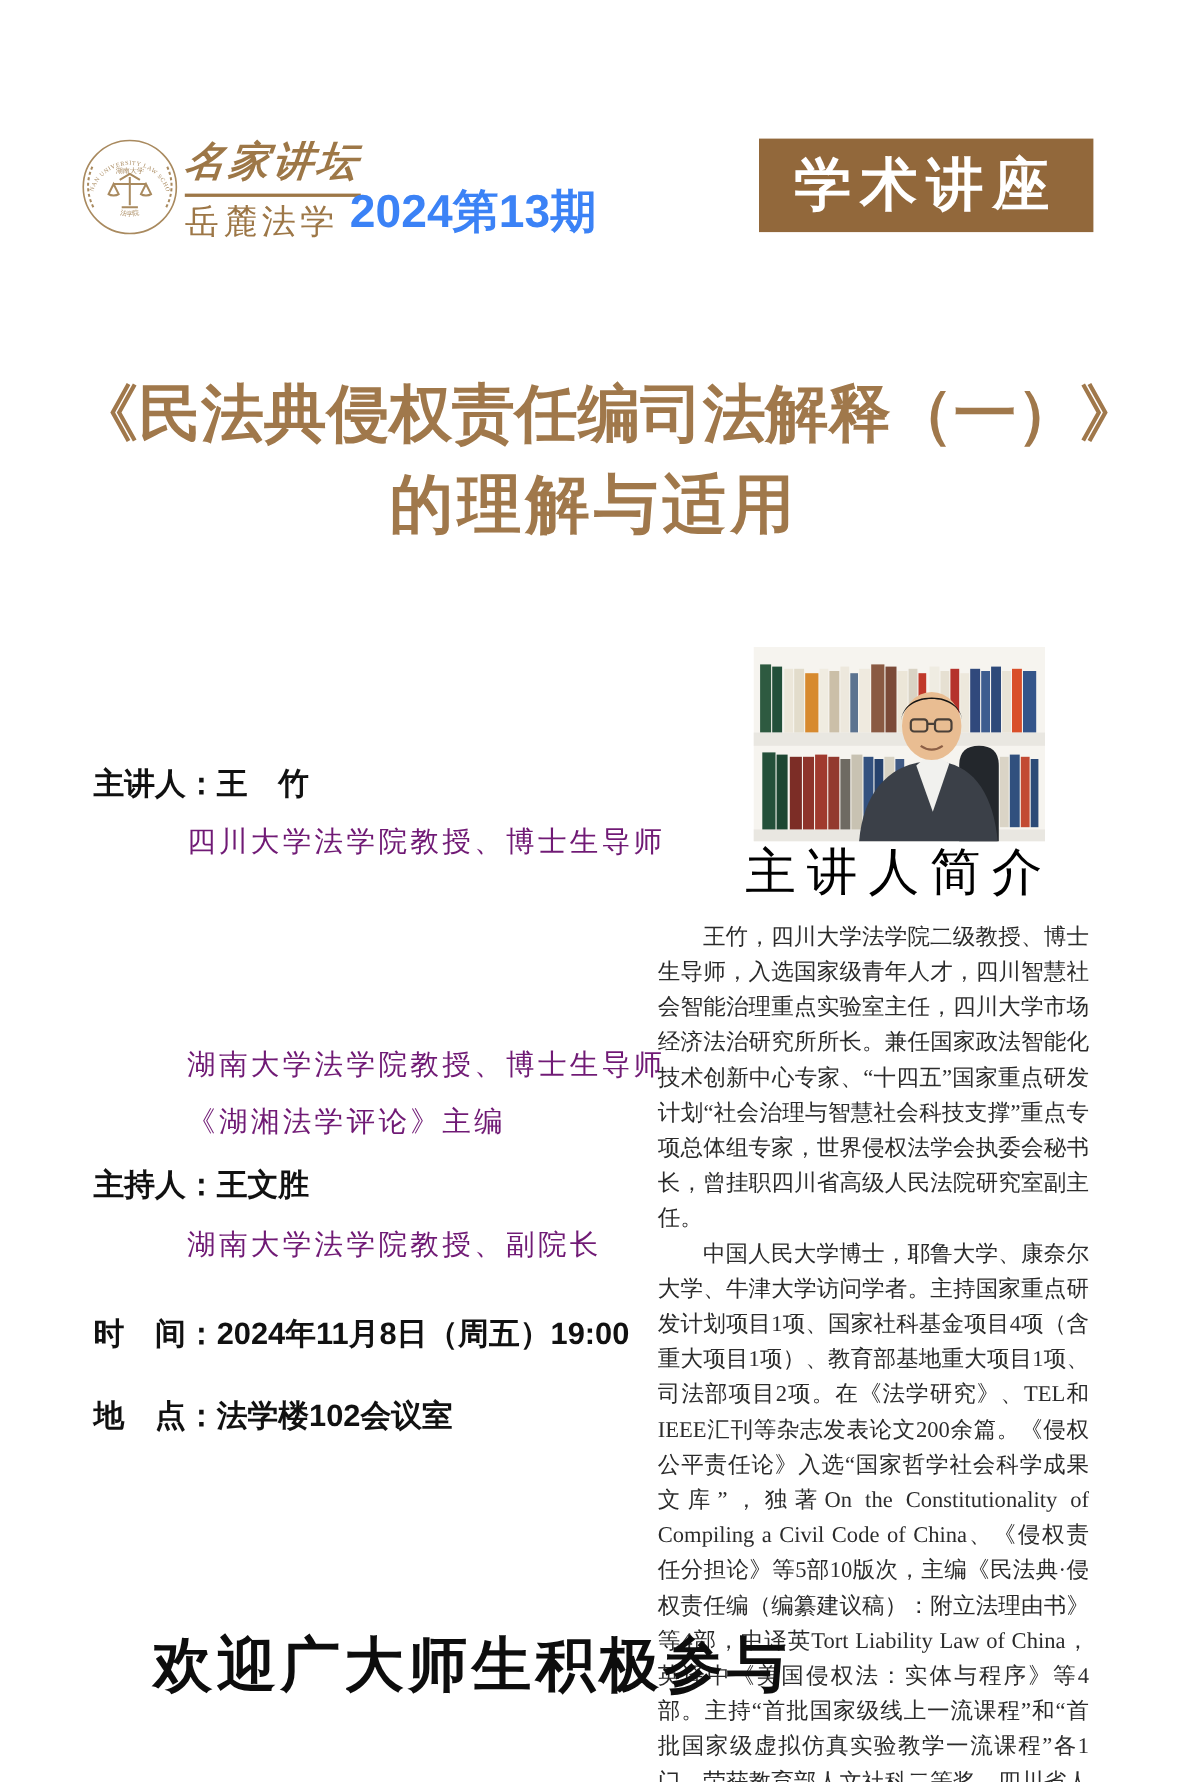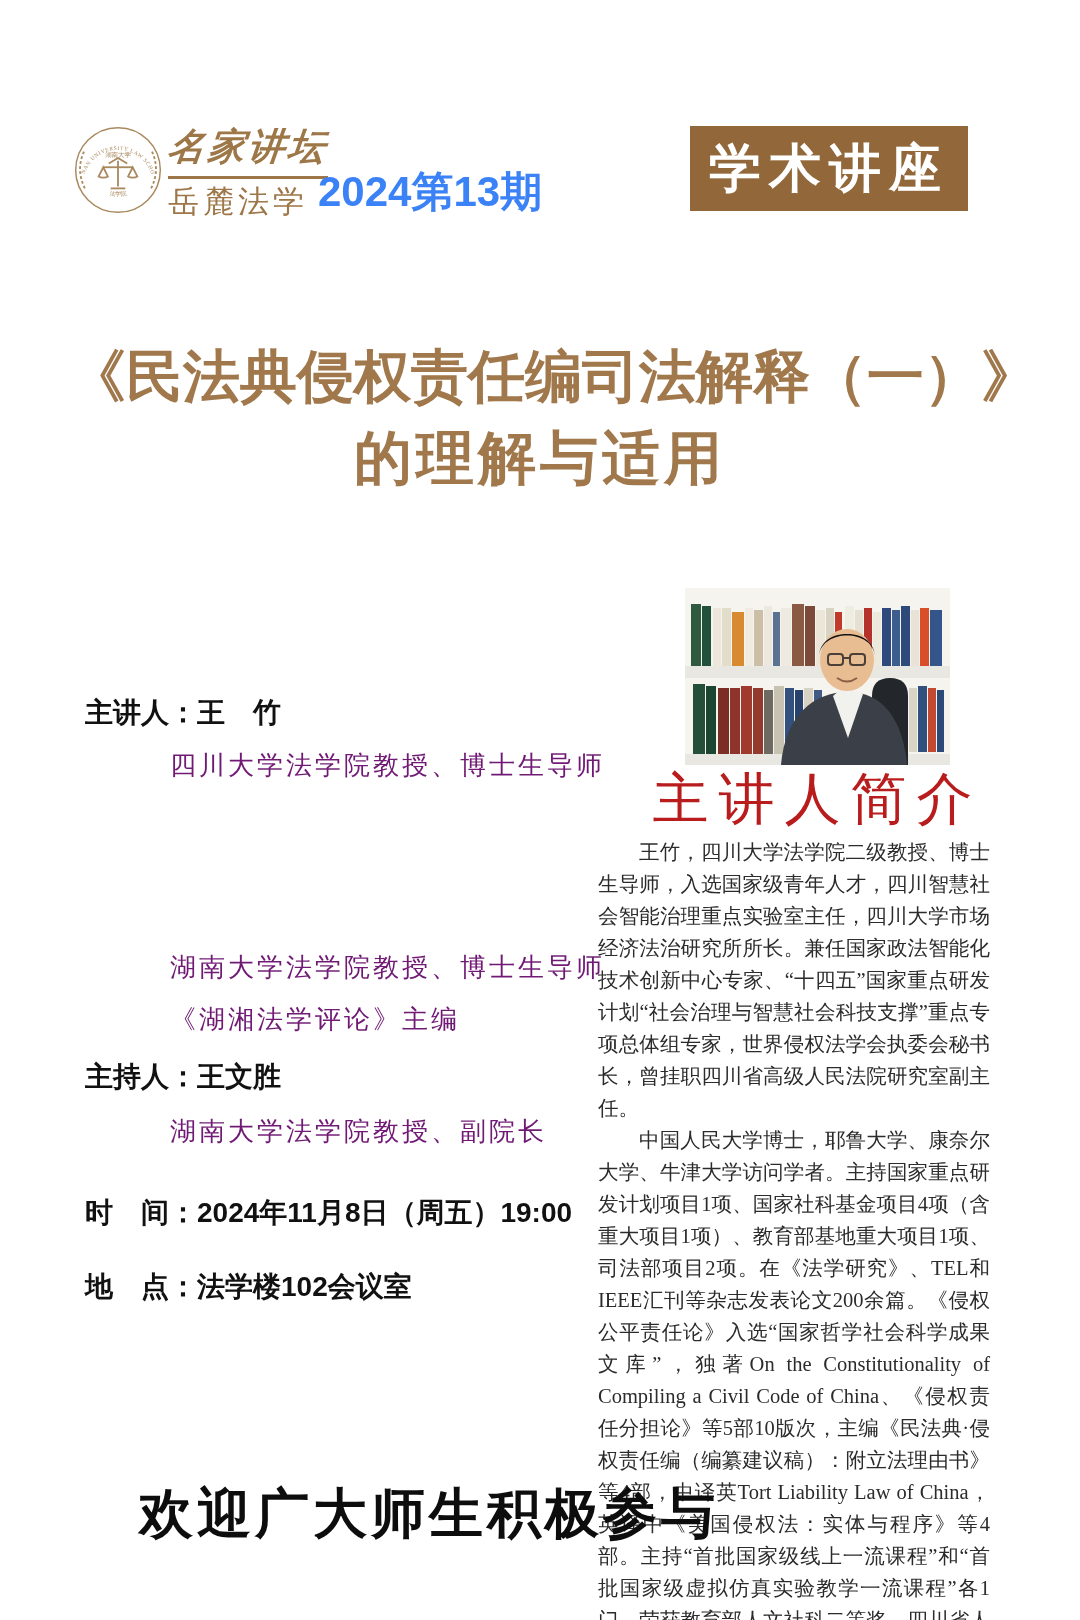--- a/index.html
+++ b/index.html
@@ -8,40 +8,40 @@
 
   
   .seal{position:absolute;left:72px;top:124px;width:92px;height:92px;}
   .series{position:absolute;left:168px;top:122px;width:150px;}
   .series-script{font-family:"DejaVu Serif",serif;font-style:italic;font-weight:700;
                  color:#9D7747;font-size:37px;letter-spacing:3px;white-space:nowrap;
                  transform:skewX(-6deg);}
   .series-rule{margin-top:4px;height:3px;background:#9D7747;width:160px;}
   .series-name{margin-top:2px;font-weight:400;color:#9D7747;font-size:31px;letter-spacing:4px;white-space:nowrap;}
   .issue{position:absolute;left:318px;top:164px;font-size:42px;font-weight:700;color:#3b82f6;white-space:nowrap;}
-  .badge{position:absolute;left:690px;top:126px;width:278px;height:85px;background:#92683B;
+  .badge{position:absolute;left:690px;top:126px;width:304px;height:85px;background:#92683B;
          color:#fff;font-size:52px;font-weight:900;letter-spacing:8px;text-align:center;line-height:85px;}
 
   
   .title{position:absolute;left:0;top:336px;width:1080px;text-align:center;
          font-family:"Liberation Serif","DejaVu Serif",serif;font-weight:900;color:#A0784B;}
   .title .t1{font-size:57px;line-height:82px;white-space:nowrap;padding-left:27px;}
   .title .t2{font-size:58px;line-height:82px;letter-spacing:4px;}
 
   
   .blk{position:absolute;left:85px;}
   .role-line{font-size:28px;font-weight:700;color:#111;white-space:nowrap;}
   .detail{position:absolute;left:170px;font-family:"Liberation Serif","DejaVu Serif",serif;
           font-size:26px;color:#701a75;letter-spacing:3px;white-space:nowrap;}
   .event-line{position:absolute;left:85px;font-size:28px;font-weight:800;color:#111;white-space:nowrap;}
 
   
   .photo{position:absolute;left:685px;top:588px;width:265px;height:177px;}
   .profile-heading{position:absolute;left:590px;top:762px;width:455px;text-align:center;
-         font-family:Liberation Sans, sans-serif;font-size:56px;color:#b91c1c;
+         font-family:Liberation Sans, sans-serif;font-size:46px;color:#000000;
          letter-spacing:10px;white-space:nowrap;}
   .bio{position:absolute;left:598px;top:836px;width:392px;
        font-family:"Liberation Serif","DejaVu Serif",serif;font-size:20.5px;line-height:32px;
        color:#2b2b2b;text-align:justify;}
   .bio p{margin:0;text-indent:2em;}
 
   
   .welcome{position:absolute;left:0;top:1478px;width:858px;text-align:center;
            font-size:54px;font-weight:900;color:#0d0d0d;letter-spacing:4px;}
 </style>

